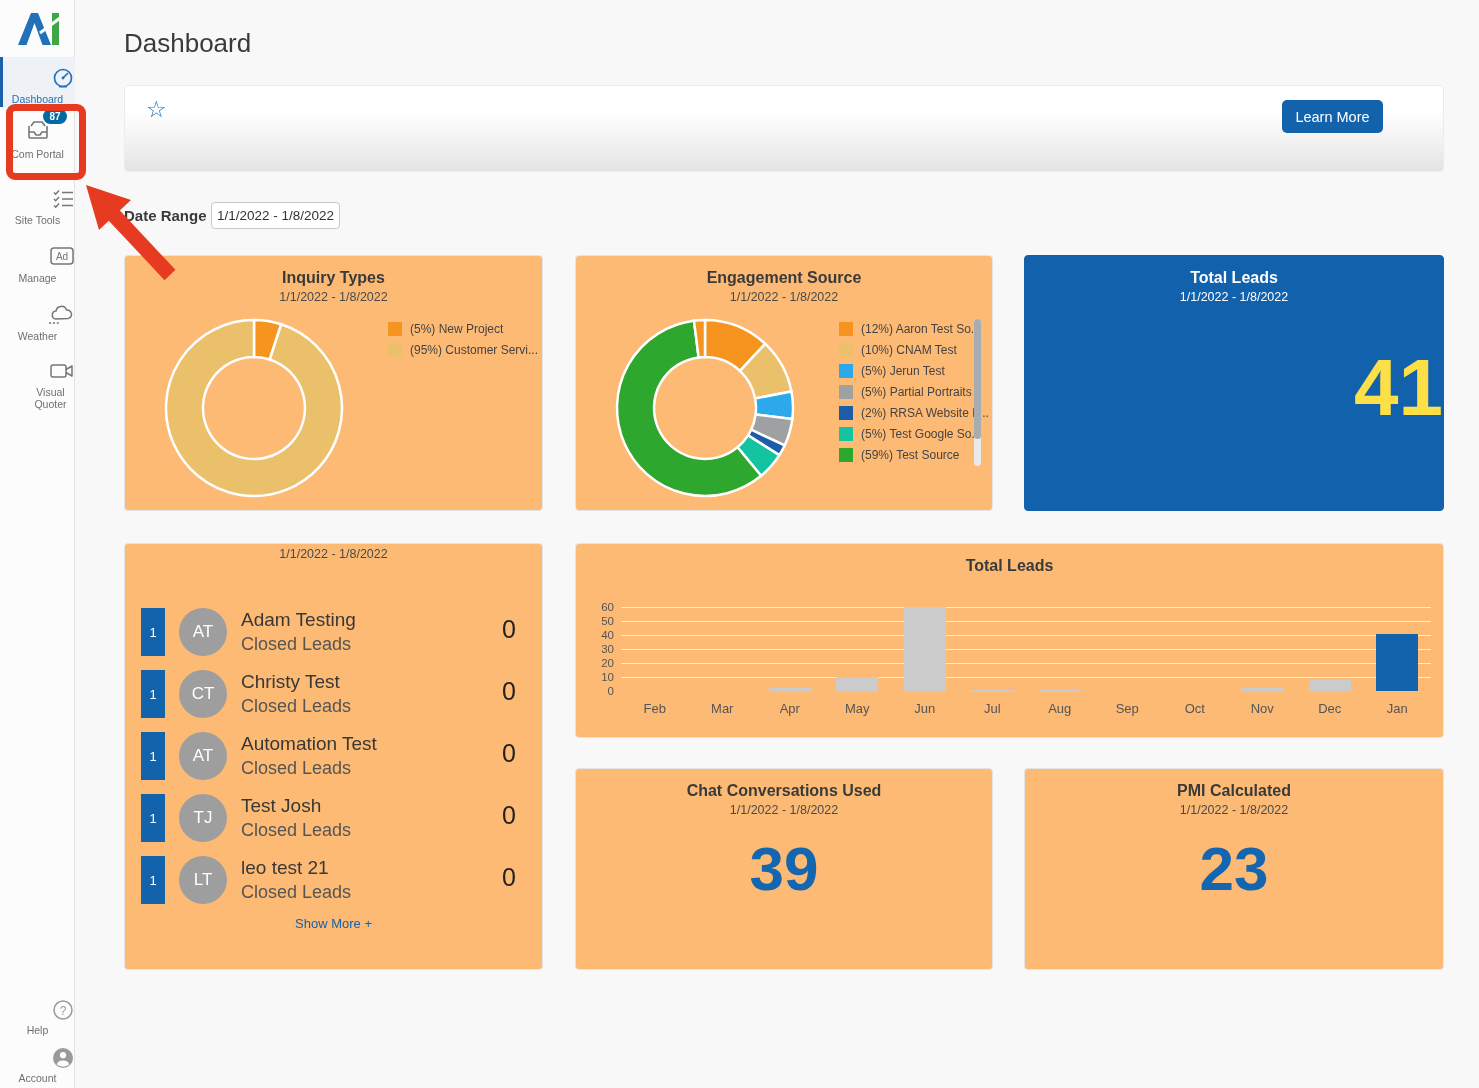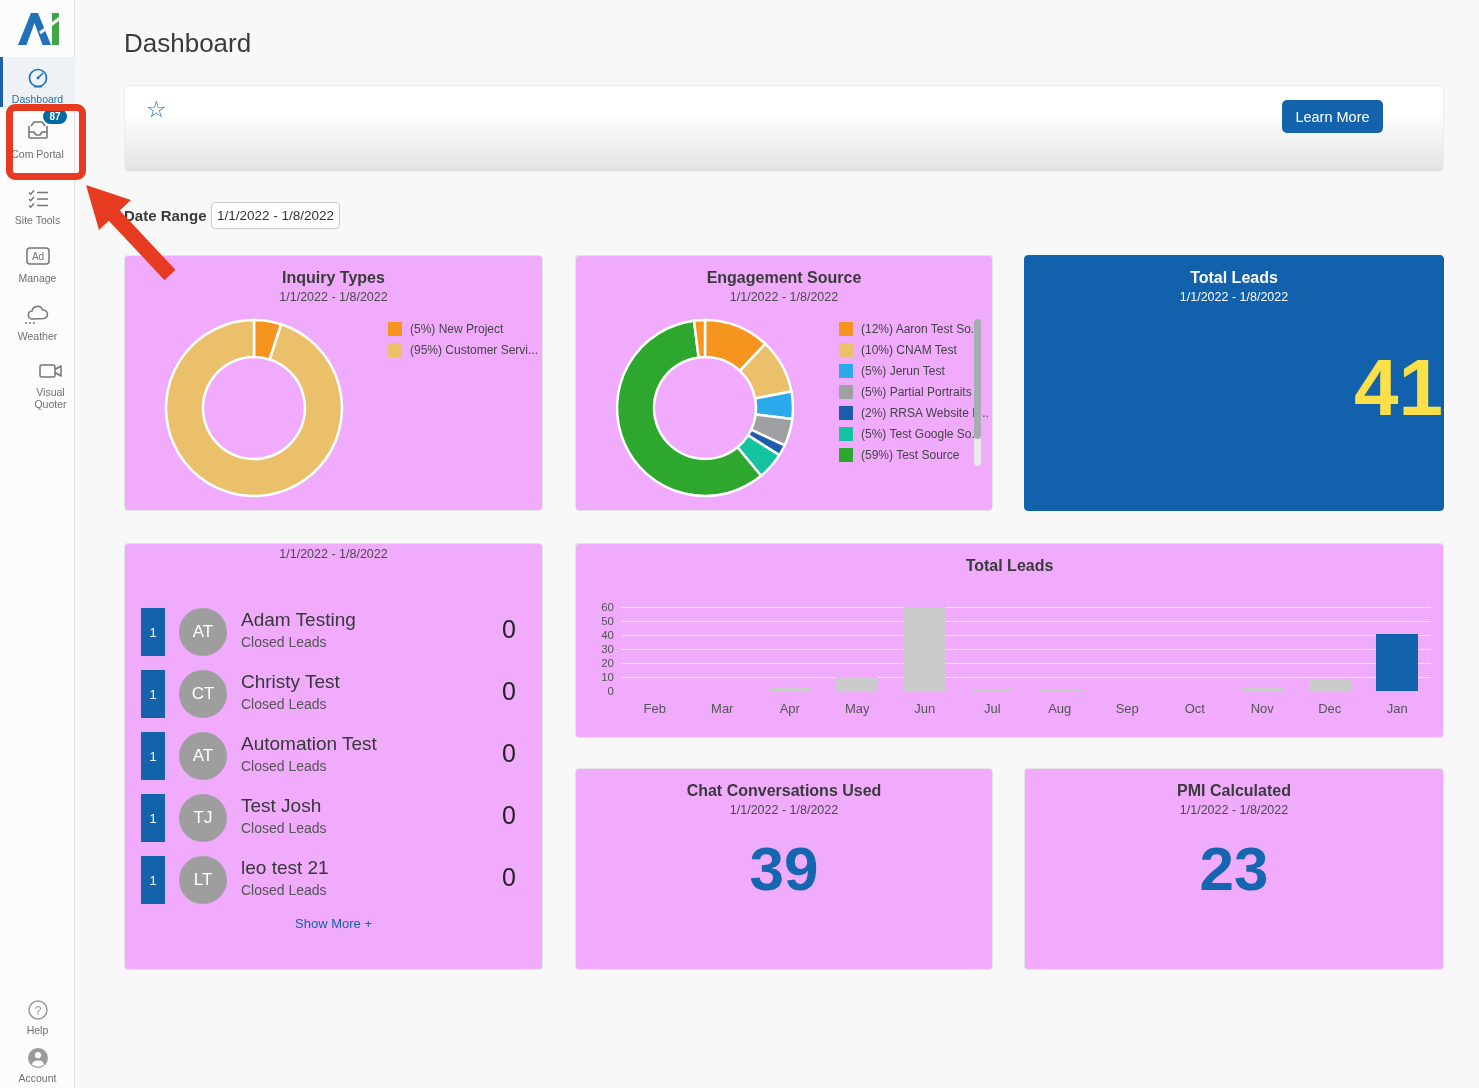--- a/index.html
+++ b/index.html
@@ -3,21 +3,21 @@
 <meta charset="utf-8">
 <style>
   * { margin:0; padding:0; box-sizing:border-box; }
   body { background:#fff; font-family:"Liberation Sans","DejaVu Sans",sans-serif; }
   #app { position:relative; width:1479px; height:1088px; background:#F8F8F8; overflow:hidden; }
 
   
   .sidebar { position:absolute; left:0; top:0; width:75px; height:1088px; background:#FCFCFC; border-right:1px solid #E3E3E3; z-index:5; }
   .logo { position:absolute; left:0; top:10px; width:75px; text-align:center; }
   .nav-item { position:absolute; left:0; width:75px; text-align:center; cursor:pointer; }
-  .nav-item .ic { display:block; height:24px; line-height:24px; }
+  .nav-item .ic { display:block; height:24px; line-height:24px;text-align:right; }
   .nav-item .lbl { display:block; font-size:10.5px; color:#6F6F6F; margin-top:2px; }
   .nav-item.active { background:#EEF1F5; padding-top:10px; }
   .nav-item.active::before { content:""; position:absolute; left:0; top:0; width:3px; height:100%; background:#1D5FA9; }
   .nav-item.active .lbl { color:#2272B9; }
   .badge-wrap { position:relative; display:inline-block; }
   .badge { position:absolute; top:-9px; right:-16px; background:#0369a1; color:#fff; font-size:10px; font-weight:bold; padding:2px 6px; border-radius:9px; }
 
   
   .annot-rect { position:absolute; left:6px; top:104px; width:80px; height:76px; border:7px solid #E73B21; border-radius:9px; z-index:60; pointer-events:none; }
   .annot-arrow { position:absolute; left:78px; top:175px; z-index:60; pointer-events:none; }
@@ -33,21 +33,21 @@
   .banner .l2 a { color:#2272B9; text-decoration:none; cursor:pointer; }
   .learn-btn { position:absolute; right:60px; top:14px; width:101px; height:33px; background:#1262AC; border:none; border-radius:5px;
                color:#fff; font-size:14.5px; font-family:inherit; cursor:pointer; }
 
   
   .dr-label { position:absolute; left:124px; top:207px; font-size:15px; font-weight:bold; color:#3A3A3A; }
   .dr-input { position:absolute; left:211px; top:202px; width:129px; height:27px; background:#fff; border:1px solid #C9C9C9; border-radius:4px;
               font-size:13.5px; color:#333; text-align:center; font-family:inherit; }
 
   
-  .card { position:absolute; background:#f0abfc; border:1px solid #E4E4E4; border-radius:4px; }
+  .card { position:absolute; background:#fdba74; border:1px solid #E4E4E4; border-radius:4px; }
   .card-title { font-weight:bold; font-size:16px; color:#3A3A3A; text-align:center; margin-top:13px; }
   .card-sub { font-size:12.5px; color:#4A4A4A; text-align:center; margin-top:3px; }
   .card.blue { background:#1161AC; border-color:#1161AC; }
   .card.blue .card-title, .card.blue .card-sub { color:#fff; }
   .big-white { position:absolute; top:86px; width:100%; text-align:right; font-size:80px; font-weight:bold; color:#fde047; }
   .big-blue { position:absolute; top:64px; width:100%; text-align:center; font-size:62px; font-weight:bold; color:#1566B0; }
 
   .donut { position:absolute; left:37px; top:60px; }
   .legend { position:absolute; left:263px; top:66px; }
   .legend .li { display:flex; align-items:center; margin-bottom:7px; cursor:pointer; }
@@ -57,21 +57,21 @@
   .leg-thumb { width:7px; height:120px; background:#A7ACB1; border-radius:4px; cursor:grab; }
 
   
   .rows { position:absolute; left:0; top:57px; width:100%; }
   .erow { position:relative; height:62px; }
   .erow .rank { position:absolute; left:16px; top:7px; width:24px; height:48px; background:#1262AC; color:#fff; font-size:13px;
                 display:flex; align-items:center; justify-content:center; }
   .erow .av { position:absolute; left:54px; top:7px; width:48px; height:48px; border-radius:50%; background:#9E9E9E; color:#fff;
               font-size:17px; display:flex; align-items:center; justify-content:center; }
   .erow .nm { position:absolute; left:116px; top:8px; font-size:19px; color:#383838; }
-  .erow .sb { position:absolute; left:116px; top:33px; font-size:14px; color:#555; }
+  .erow .sb { position:absolute; left:116px; top:33px; font-size:18px; color:#555; }
   .erow .vl { position:absolute; right:26px; top:14px; font-size:25px; color:#222; }
   .show-more { position:absolute; bottom:38px; width:100%; text-align:center; font-size:13px; color:#1262AC; cursor:pointer; }
 
   
   .bc { position:absolute; left:0; top:0; width:100%; height:100%; }
   .bc .grid { position:absolute; height:1px; background:#EFEFEF; }
   .bc .grid.base { background:#C9C9C9; }
   .bc .ylab { position:absolute; font-size:11.5px; color:#555; text-align:right; width:30px; }
   .bc .xlab { position:absolute; font-size:13px; color:#555; text-align:center; }
   .bc .bar { position:absolute; }

